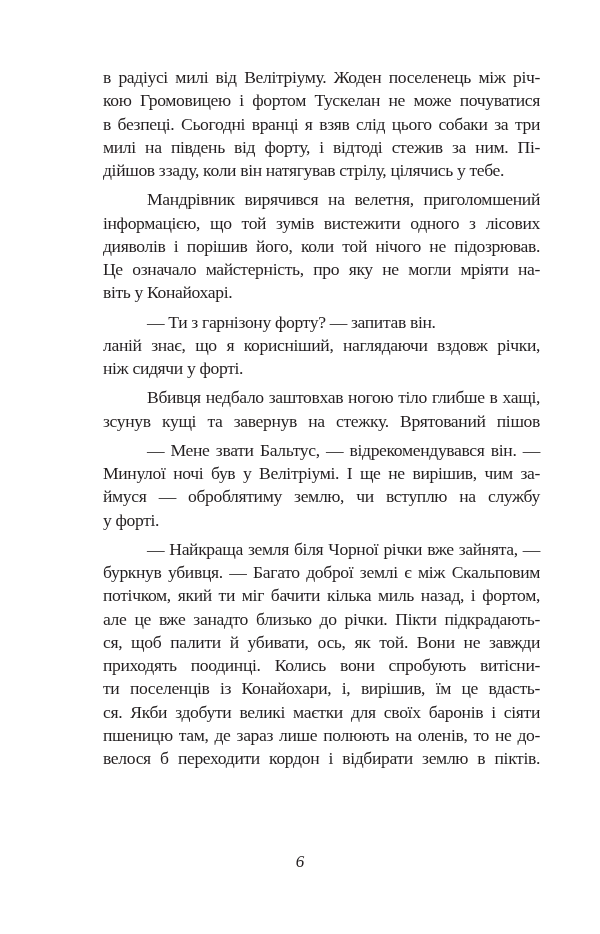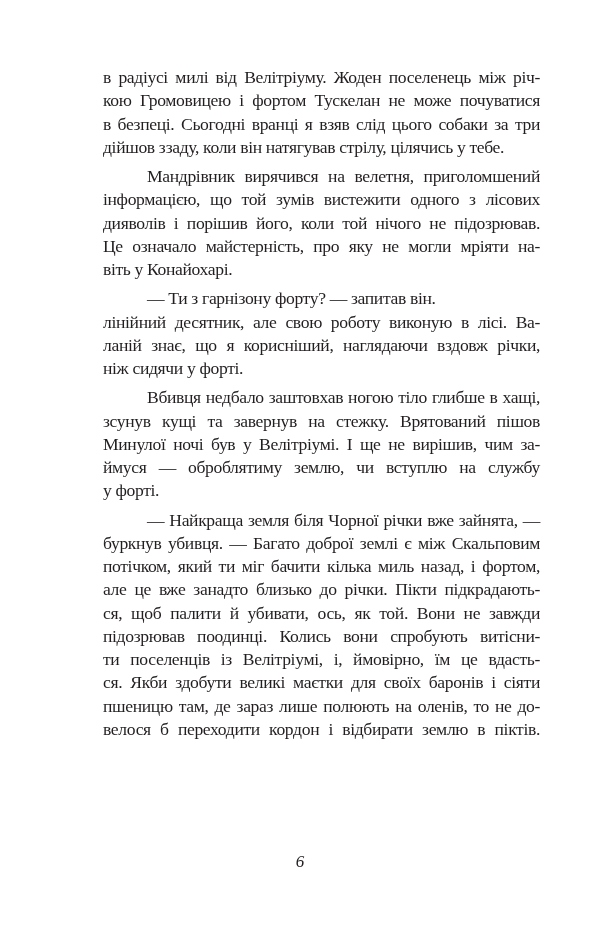--- a/index.html
+++ b/index.html
@@ -63,60 +63,61 @@
 </head>
 <body>
 
 <div class="page">
   <div class="text-block">
 
     <div>
       <span class="line">в радіусі милі від Велітріуму. Жоден поселенець між річ-</span>
       <span class="line">кою Громовицею і фортом Тускелан не може почуватися</span>
       <span class="line">в безпеці. Сьогодні вранці я взяв слід цього собаки за три</span>
+      <span class="line">милі на південь від форту, і відтоді стежив за ним. Пі-</span>
       <span class="line last">дійшов ззаду, коли він натягував стрілу, цілячись у тебе.</span>
     </div>
 
     <div>
       <span class="line indent">Мандрівник вирячився на велетня, приголомшений</span>
       <span class="line">інформацією, що той зумів вистежити одного з лісових</span>
       <span class="line">дияволів і порішив його, коли той нічого не підозрював.</span>
       <span class="line">Це означало майстерність, про яку не могли мріяти на-</span>
       <span class="line last">віть у Конайохарі.</span>
     </div>
 
     <div>
       <span class="line indent last">— Ти з гарнізону форту? — запитав він.</span>
     </div>
 
     <div>
-      <span class="line">лінійний десятник, але свою роботу виконую в лісі. Ва-</span>
       <span class="line">ланій знає, що я корисніший, наглядаючи вздовж річки,</span>
       <span class="line last">ніж сидячи у форті.</span>
     </div>
 
     <div>
       <span class="line indent">Вбивця недбало заштовхав ногою тіло глибше в хащі,</span>
       <span class="line">зсунув кущі та завернув на стежку. Врятований пішов</span>
     </div>
 
     <div>
+      <span class="line indent">— Мене звати Бальтус, — відрекомендувався він. —</span>
       <span class="line">Минулої ночі був у Велітріумі. І ще не вирішив, чим за-</span>
       <span class="line">ймуся — оброблятиму землю, чи вступлю на службу</span>
       <span class="line last">у форті.</span>
     </div>
 
     <div>
       <span class="line indent">— Найкраща земля біля Чорної річки вже зайнята, —</span>
       <span class="line">буркнув убивця. — Багато доброї землі є між Скальповим</span>
       <span class="line">потічком, який ти міг бачити кілька миль назад, і фортом,</span>
       <span class="line">але це вже занадто близько до річки. Пікти підкрадають-</span>
       <span class="line">ся, щоб палити й убивати, ось, як той. Вони не завжди</span>
-      <span class="line">підозрював поодинці. Колись вони спробують витісни-</span>
-      <span class="line">ти поселенців із Велітріумі, і, ймовірно, їм це вдасть-</span>
+      <span class="line">приходять поодинці. Колись вони спробують витісни-</span>
+      <span class="line">ти поселенців із Конайохари, і, вирішив, їм це вдасть-</span>
       <span class="line">ся. Якби здобути великі маєтки для своїх баронів і сіяти</span>
       <span class="line">пшеницю там, де зараз лише полюють на оленів, то не до-</span>
       <span class="line">велося б переходити кордон і відбирати землю в піктів.</span>
     </div>
 
   </div>
 
   <div class="page-number">6</div>
 </div>
 

